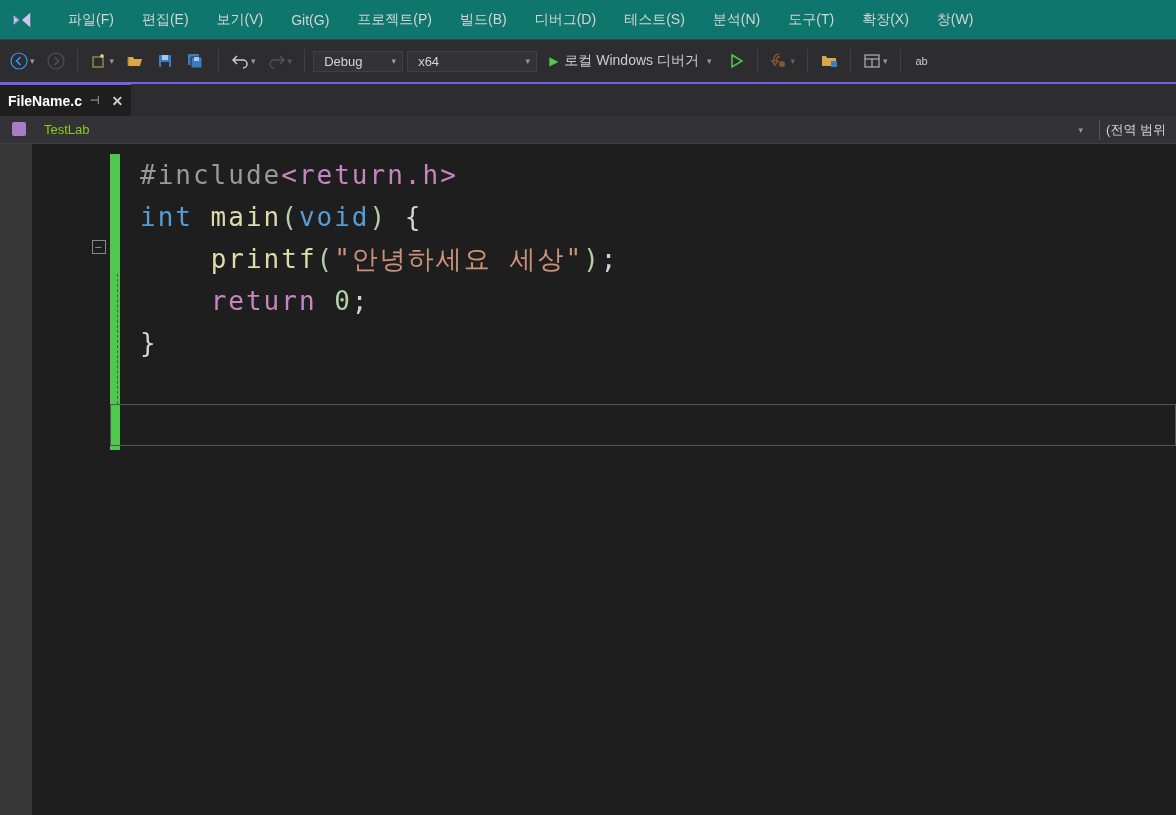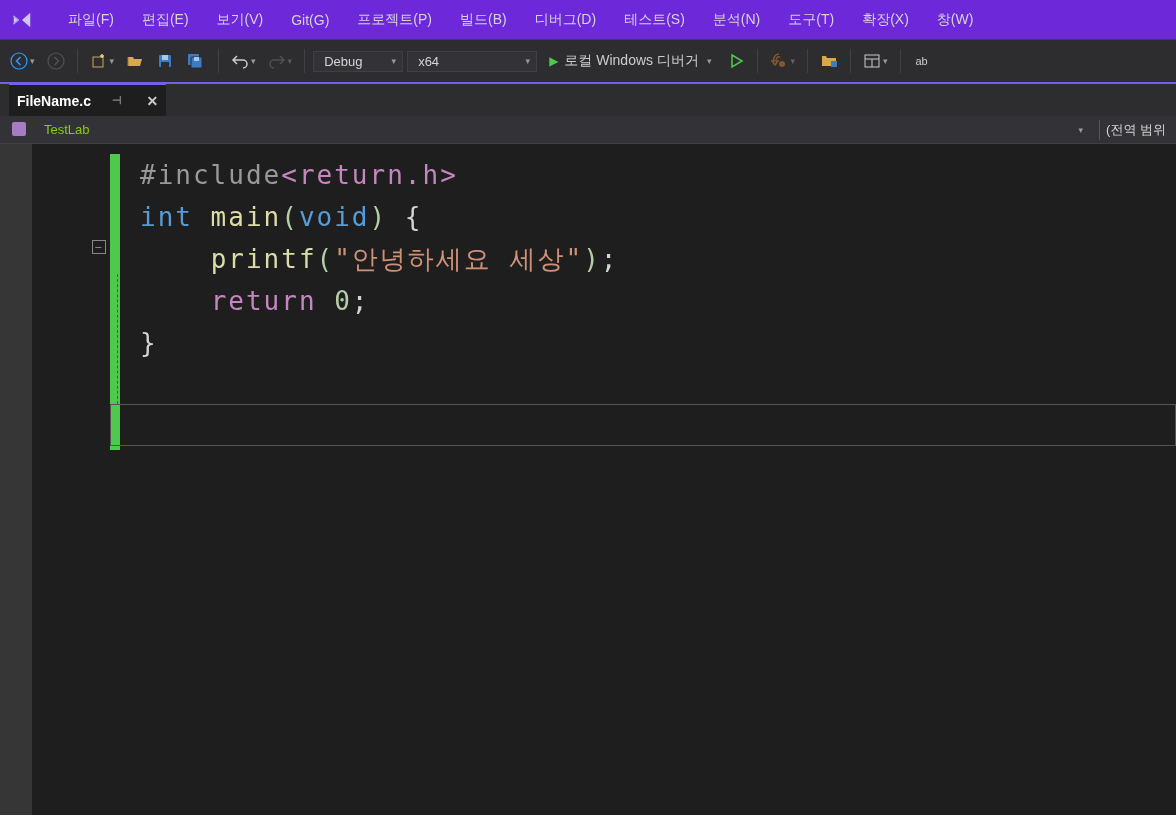--- a/index.html
+++ b/index.html
@@ -11,21 +11,21 @@
   width: 1176px;
   height: 815px;
   overflow: hidden;
 }
 
 
 .menubar {
   display: flex;
   align-items: center;
   height: 40px;
-  background: #6d28d9;
+  background: #0f766e;
   border-bottom: 1px solid #3f3f46;
   padding: 0 8px;
 }
 .logo {
   width: 28px;
   height: 28px;
   margin-right: 18px;
   display: flex;
   align-items: center;
   justify-content: center;
@@ -96,29 +96,28 @@
 .tabbar {
   display: flex;
   align-items: flex-end;
   height: 34px;
   background: #2d2d30;
   border-top: 2px solid #7160e8;
 }
 .tab {
   display: flex;
   align-items: center;
-  gap: 21px;
+  gap: 8px;
   height: 32px;
   padding: 0 8px;
   background: #1e1e1e;
   border-top: 1px solid #7160e8;
   color: #fff;
   font-size: 14px;
   font-weight: bold;
-  margin-left: 9px;
 }
 .tab .pin { font-size: 11px; color: #888; cursor: pointer; }
 .tab .close { font-size: 14px; color: #ccc; cursor: pointer; margin-left: 4px; }
 
 
 .contextbar {
   display: flex;
   align-items: center;
   height: 28px;
   background: #333337;

